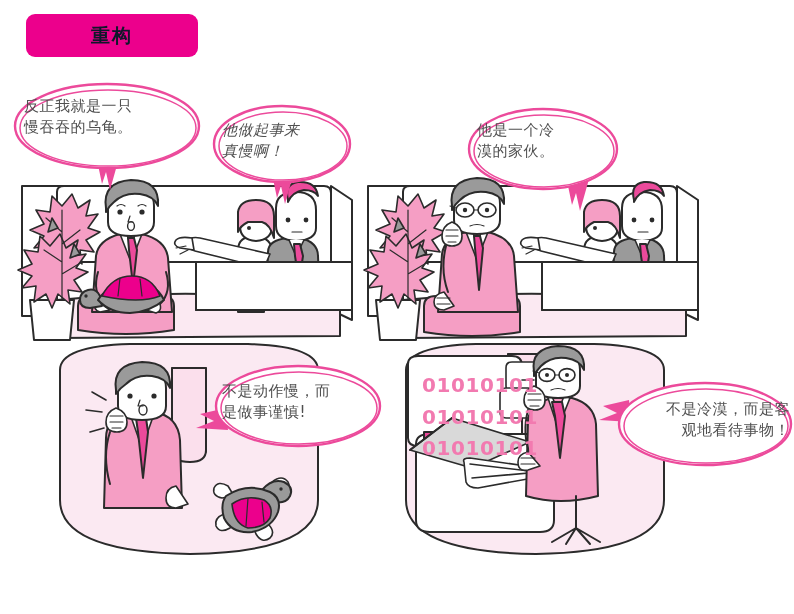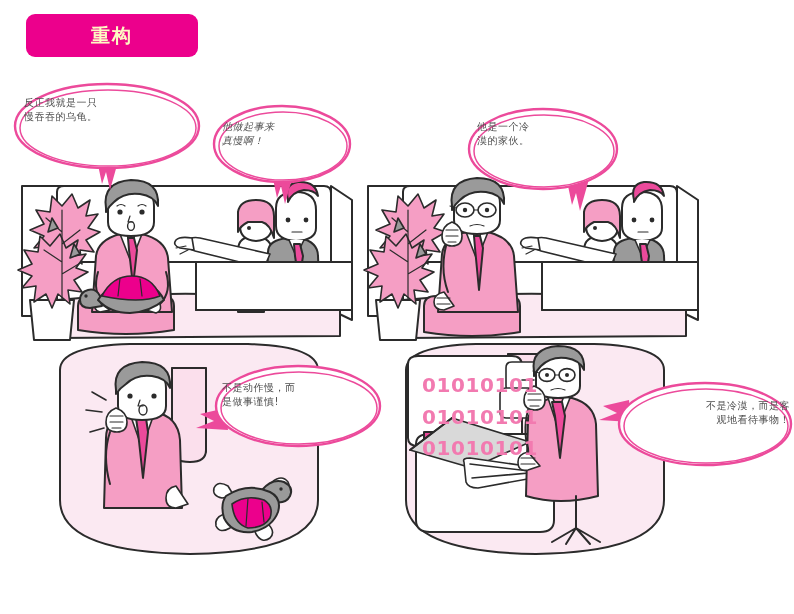--- a/index.html
+++ b/index.html
@@ -40,21 +40,21 @@
     font-size: 19px;
     font-weight: 700;
     letter-spacing: 2px;
     line-height: 1;
     font-family: "DejaVu Sans", "Liberation Sans", sans-serif;
   }
   
   .bubble-text {
     position: absolute;
     color: #4f4f4f;
-    font-size: 10px;
+    font-size: 15px;
     line-height: 1.42;
     letter-spacing: 0.5px;
     white-space: pre-line;
     font-family: "DejaVu Sans", "Liberation Sans", sans-serif;
   }
   .binary-text {
     position: absolute;
     color: #f27ab0;
     font-size: 20px;
     font-weight: 700;
@@ -368,21 +368,21 @@
         <g>
           <path d="M629 400 L631 422 L599 420 L617 413 L603 406 Z" fill="#ec4a9b"></path>
           <ellipse cx="705" cy="424" rx="86" ry="41" class="bub" stroke="#ec4a9b"></ellipse>
           <ellipse cx="706" cy="426" rx="82" ry="37" class="bub2" stroke="#ec4a9b"></ellipse>
         </g>
       </g>
 
   </svg>
 
   <div class="badge" style="background: rgb(236, 0, 140);">
-    <span class="badge-label" style="color: #fef9c3;">重构</span>
+    <span class="badge-label" style="color: #0f172a;">重构</span>
   </div>
 
   <div>
     <div class="bubble-text" style="left:24px;  top:96px;  width:170px;">反正我就是一只
 慢吞吞的乌龟。</div>
     <div class="bubble-text" style="left:222px; top:120px; width:130px;font-style:italic;">他做起事来
 真慢啊！</div>
     <div class="bubble-text" style="left:477px; top:120px; width:140px;">他是一个冷
 漠的家伙。</div>
     <div class="bubble-text" style="left:222px; top:381px; width:160px;">不是动作慢，而

